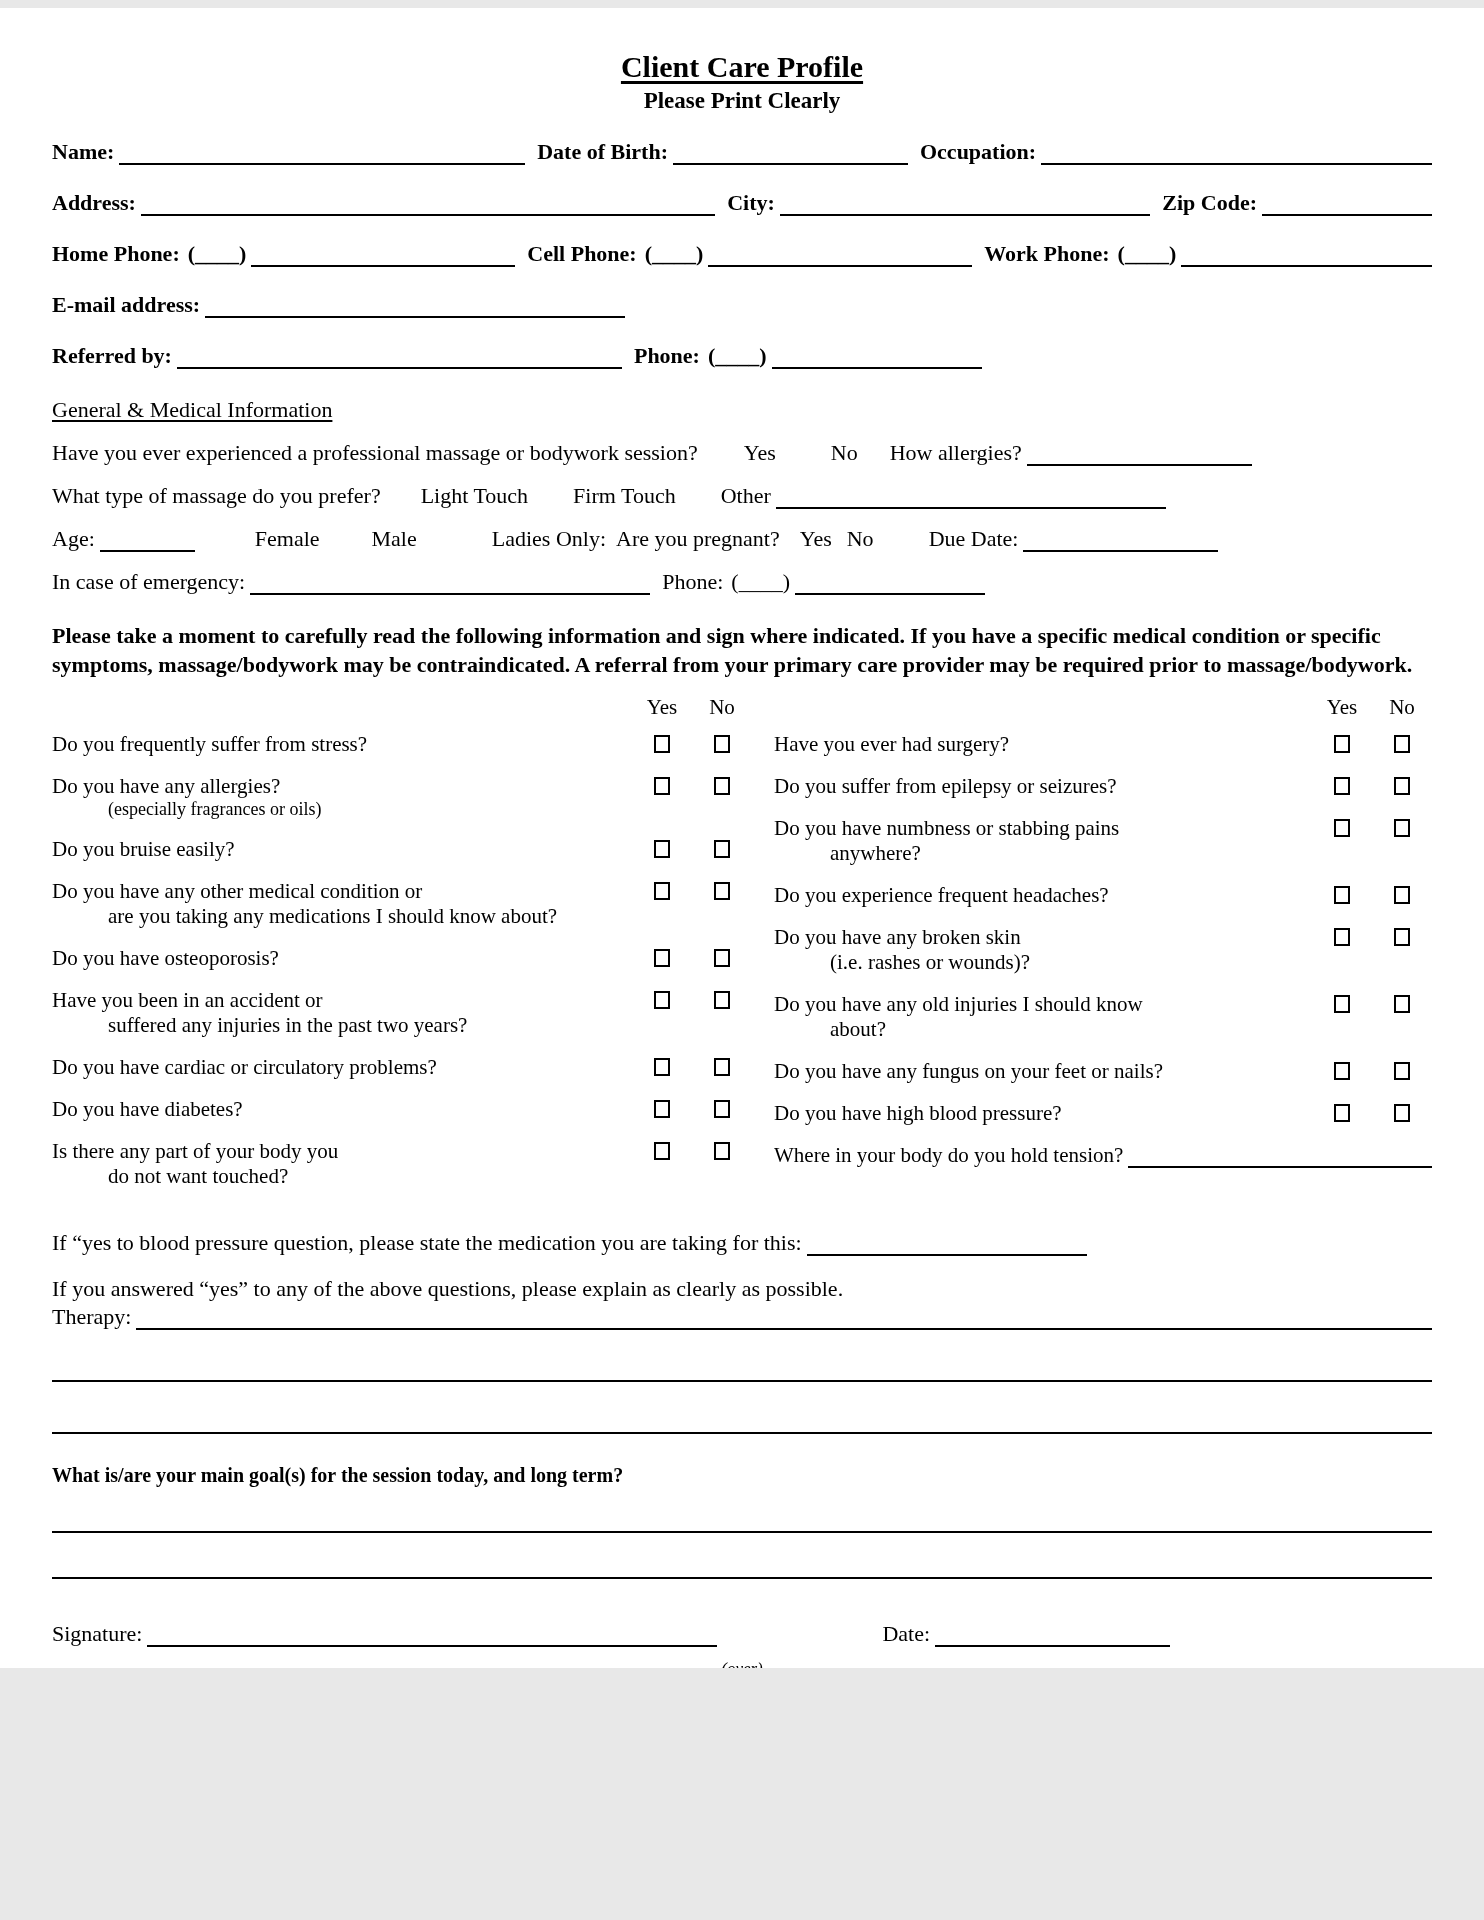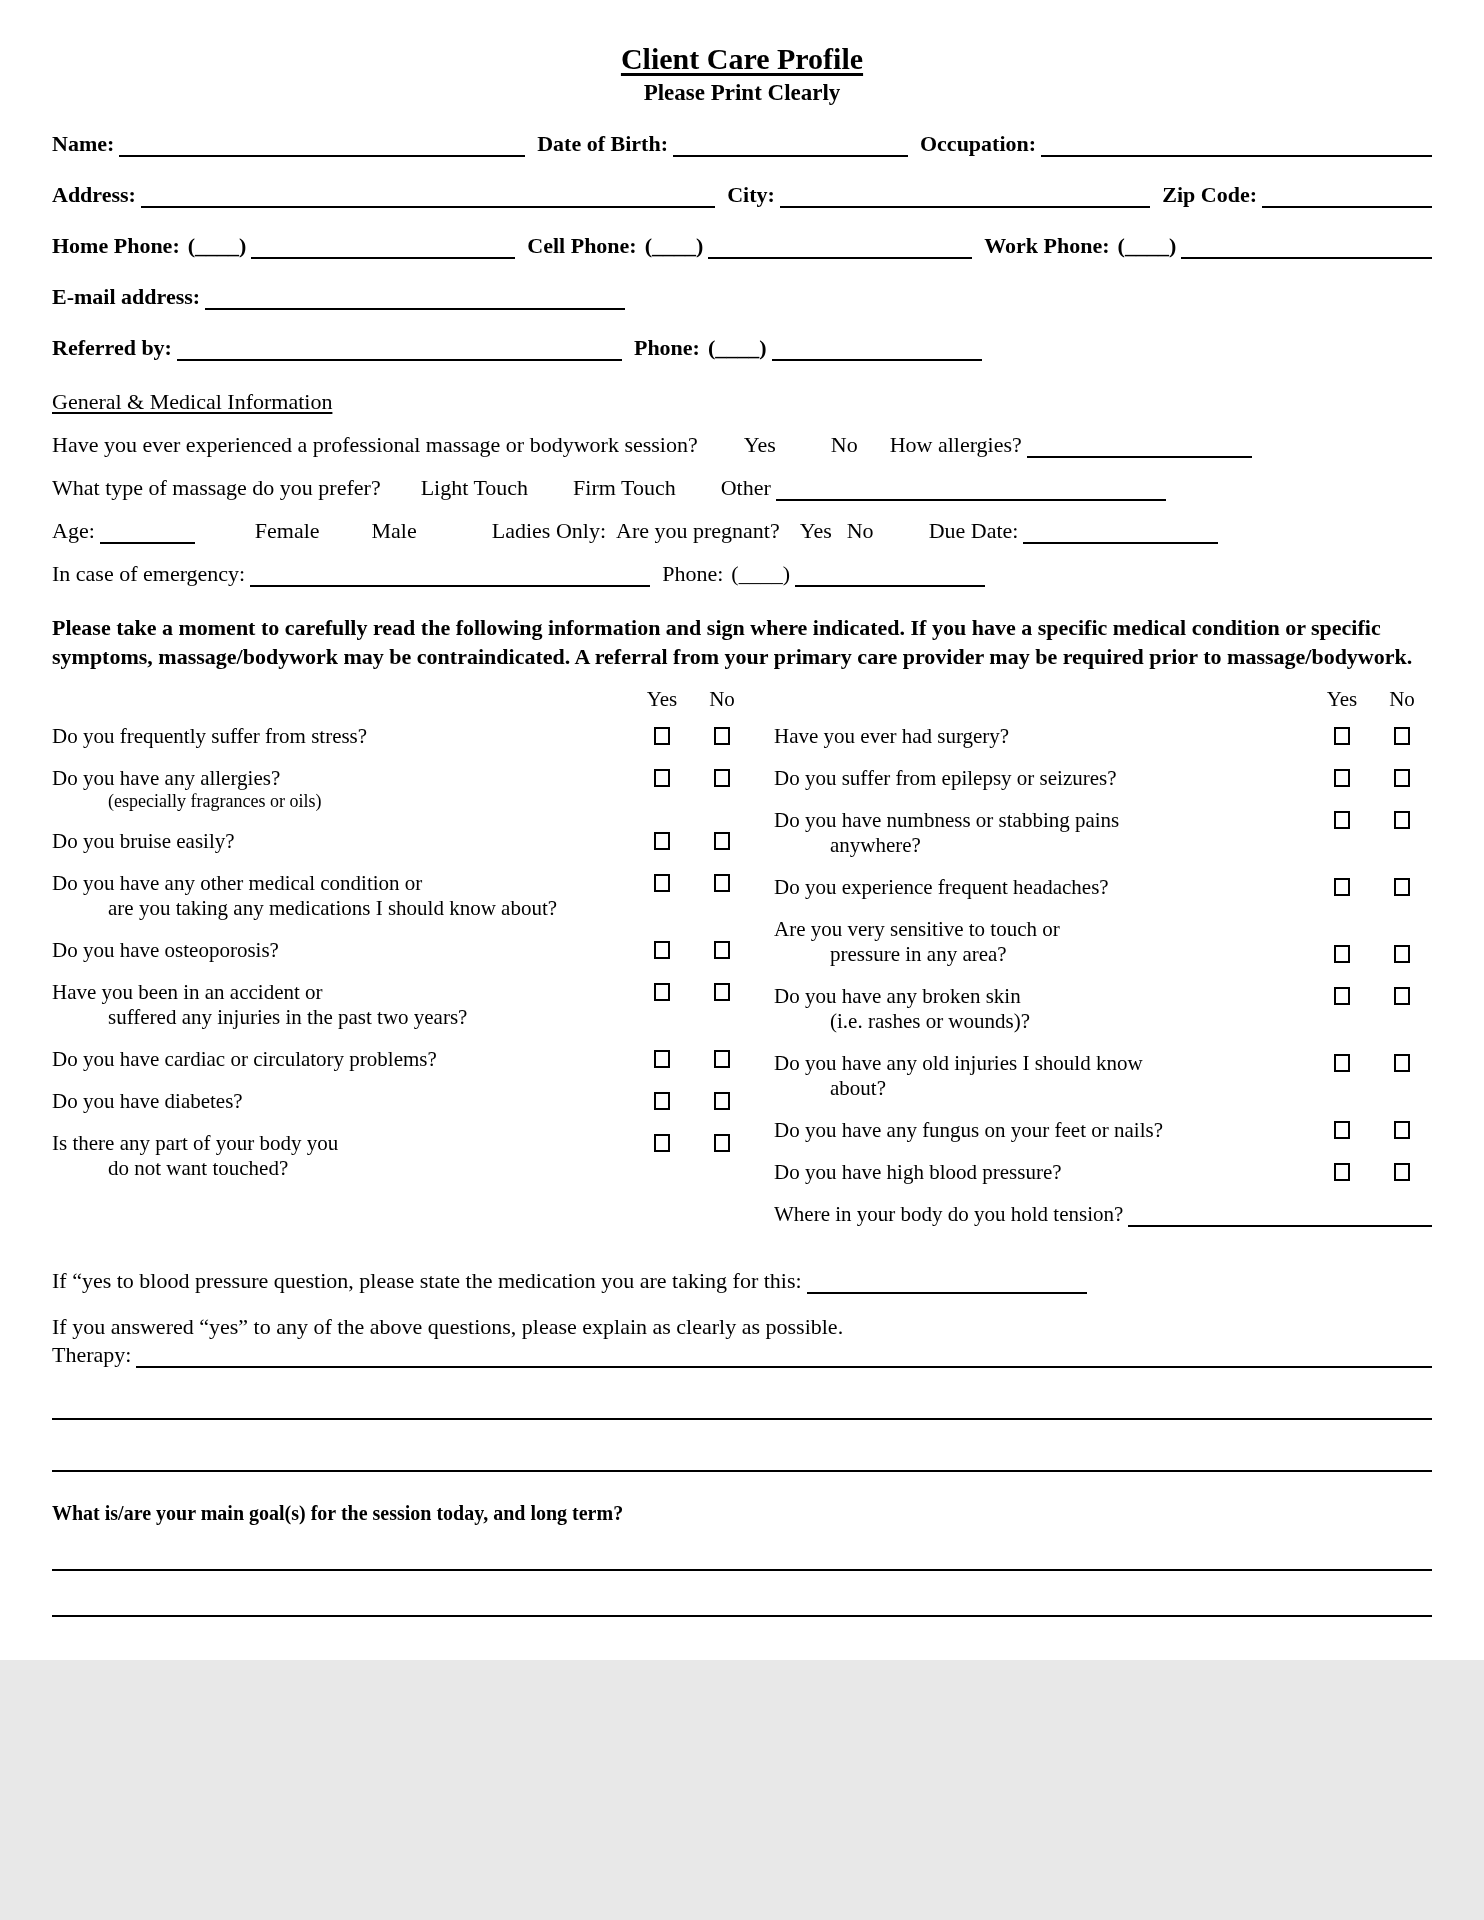--- a/index.html
+++ b/index.html
@@ -1,17 +1,17 @@
 <!DOCTYPE html>
 <html><head>
 <meta charset="utf-8">
 <style>
   html,body{margin:0;padding:0;background:#e8e8e8;}
   body{font-family:"Liberation Serif", serif;color:#000;}
-  .page{width:1484px;height:1660px;box-sizing:border-box;padding:42px 52px 16px;background:#fff;overflow:hidden;margin:0 auto;}
+  .page{width:1484px;height:1660px;box-sizing:border-box;padding:42px 52px 16px;background:#fff;overflow:hidden;margin:8px auto;}
   .title{text-align:center;font-size:30px;font-weight:bold;text-decoration:underline;text-decoration-thickness:2.5px;text-underline-offset:4px;}
   .subtitle{text-align:center;font-size:23px;font-weight:bold;margin-top:4px;}
   .frow{display:flex;align-items:flex-end;}
   .crow{margin-top:25px;font-size:22px;}
   .lbl{font-weight:bold;white-space:nowrap;}
   .blank{display:inline-block;border-bottom:2px solid #000;height:25px;margin-left:5px;box-sizing:border-box;}
   .gapL{margin-left:12px;}
   .sec{margin-top:28px;font-size:22px;text-decoration:underline;text-underline-offset:3px;width:fit-content;}
   .gen{margin-top:17px;font-size:22px;}
   .notice{margin-top:26px;font-size:22px;font-weight:bold;line-height:1.32;}
@@ -303,34 +303,20 @@
           <div class="qtext">Do you experience frequent headaches?</div>
           <span class="bcell">
               <span class="cbox"></span>
             </span>
           <span class="bcell">
               <span class="cbox"></span>
             </span>
         </div>
       </div>
 
-      <div class="q">
-        <div class="chk-row end">
-          <div class="qtext">
-            <div>Are you very sensitive to touch or</div>
-            <div class="subline">pressure in any area?</div>
-          </div>
-          <span class="bcell">
-              <span class="cbox"></span>
-            </span>
-          <span class="bcell">
-              <span class="cbox"></span>
-            </span>
-        </div>
-      </div>
 
       <div class="q">
         <div class="chk-row">
           <div class="qtext">Do you have any broken skin</div>
           <span class="bcell">
               <span class="cbox"></span>
             </span>
           <span class="bcell">
               <span class="cbox"></span>
             </span>

